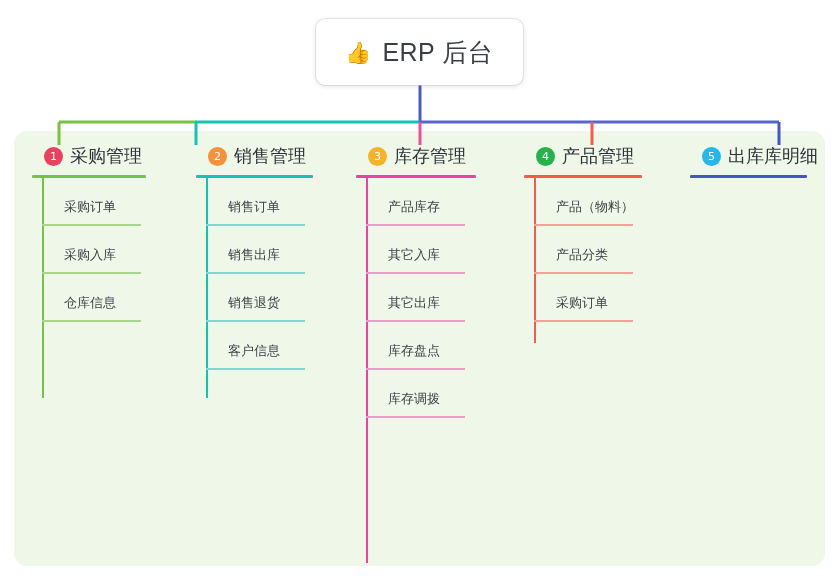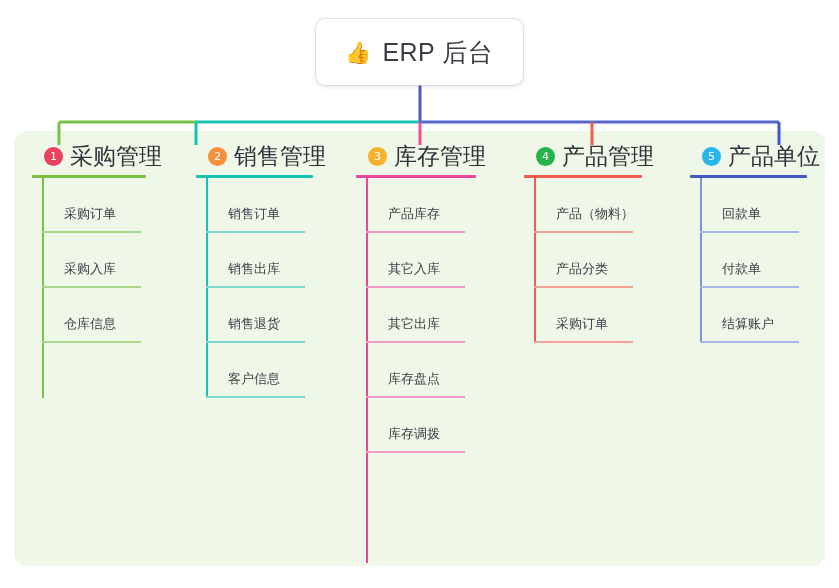--- a/index.html
+++ b/index.html
@@ -88,21 +88,21 @@
     height: 19px;
     border-radius: 50%;
     color: #ffffff;
     font-size: 11px;
     line-height: 19px;
     text-align: center;
     font-family: "DejaVu Sans", sans-serif;
     flex: none;
   }
   .col-title {
-    font-size: 23px;
+    font-size: 18px;
     color: #2f3239;
     white-space: nowrap;
   }
   .head-rule {
     height: 3px;
     margin-top: 6px;
     border-radius: 1px;
   }
 
   .items {
@@ -111,21 +111,21 @@
     padding-left: 10px;
   }
   .trunk {
     position: absolute;
     left: 10px;
     top: 0;
     width: 2px;
   }
   .item {
     position: relative;
-    height: 55px;
+    height: 48px;
     box-sizing: border-box;
     padding-left: 22px;
   }
   .item-label {
     position: absolute;
     left: 22px;
     bottom: 10px;
     font-size: 13px;
     color: #3c3f46;
     white-space: nowrap;
@@ -257,38 +257,23 @@
           </div>
           <div class="item">
             <span class="item-label">采购订单</span>
             <span class="item-rule" style="background:#f5a197"></span>
           </div>
         </div>
       </div>
       <div class="column" style="left: 690px;">
         <div class="col-head">
           <span class="badge" style="background:#29b6e8">5</span>
-          <span class="col-title">产品单位</span>
+          <span class="col-title">出库库明细</span>
         </div>
         <div class="head-rule" style="background: rgb(66, 87, 196); width: 117px;"></div>
-        <div class="items">
-          <div class="trunk" style="background: rgb(125, 147, 222); height: 165px;"></div>
-          <div class="item">
-            <span class="item-label">回款单</span>
-            <span class="item-rule" style="background:#a8b6e8"></span>
-          </div>
-          <div class="item">
-            <span class="item-label">付款单</span>
-            <span class="item-rule" style="background:#a8b6e8"></span>
-          </div>
-          <div class="item">
-            <span class="item-label">结算账户</span>
-            <span class="item-rule" style="background:#a8b6e8"></span>
-          </div>
-        </div>
       </div>
     </div>
 
 <div id="root-node">
       <div class="root-inner">
         <span class="thumb">👍</span>
         <span>ERP 后台</span>
       </div>
     </div>
   </div>

